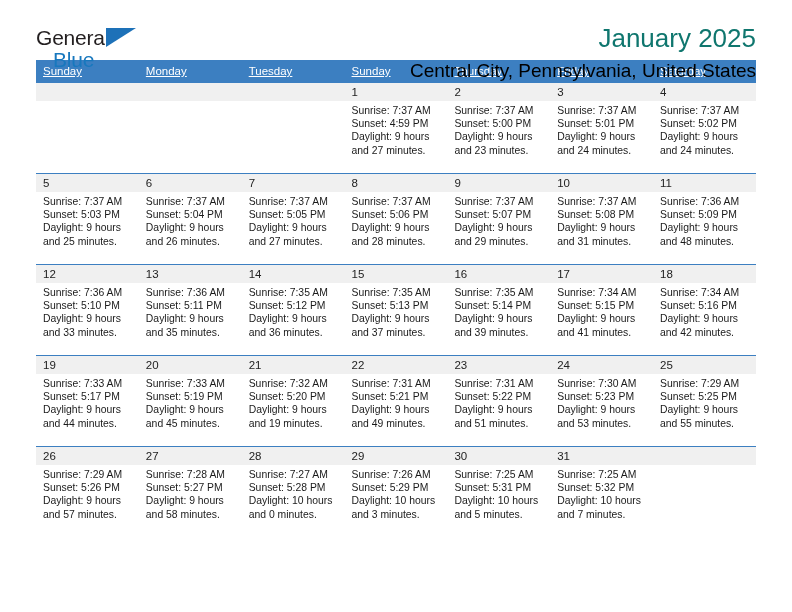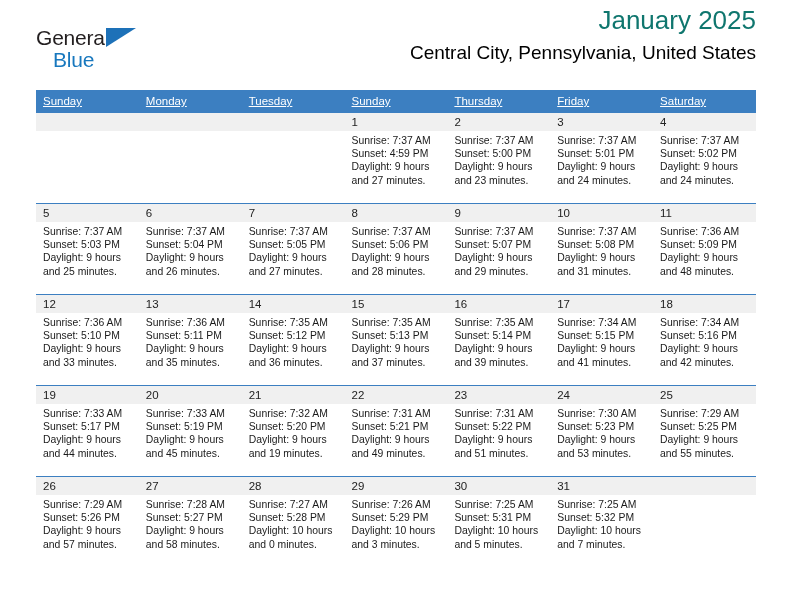--- a/index.html
+++ b/index.html
@@ -18,22 +18,22 @@
     position: relative;
     width: 792px;
     height: 612px;
     box-sizing: border-box;
     padding: 0 36px;
   }
 
   
   .header {
     position: relative;
-    height: 90px;
-    padding-top: 4px;
+    height: 60px;
+    padding-top: 22px;
     box-sizing: border-box;
   }
   .brand {
     position: absolute;
     left: 0;
     top: 26px;
     width: 200px;
     height: 48px;
   }
   .brand-row1 {

